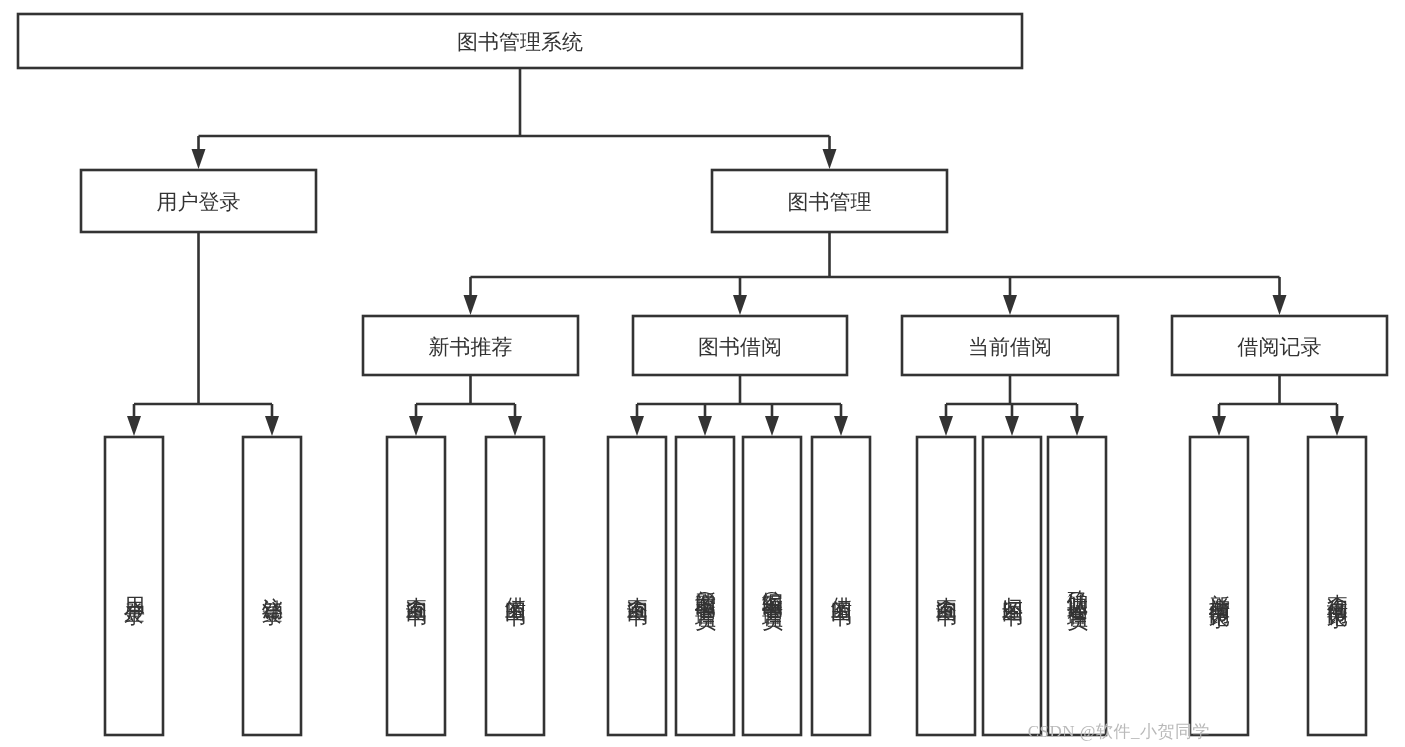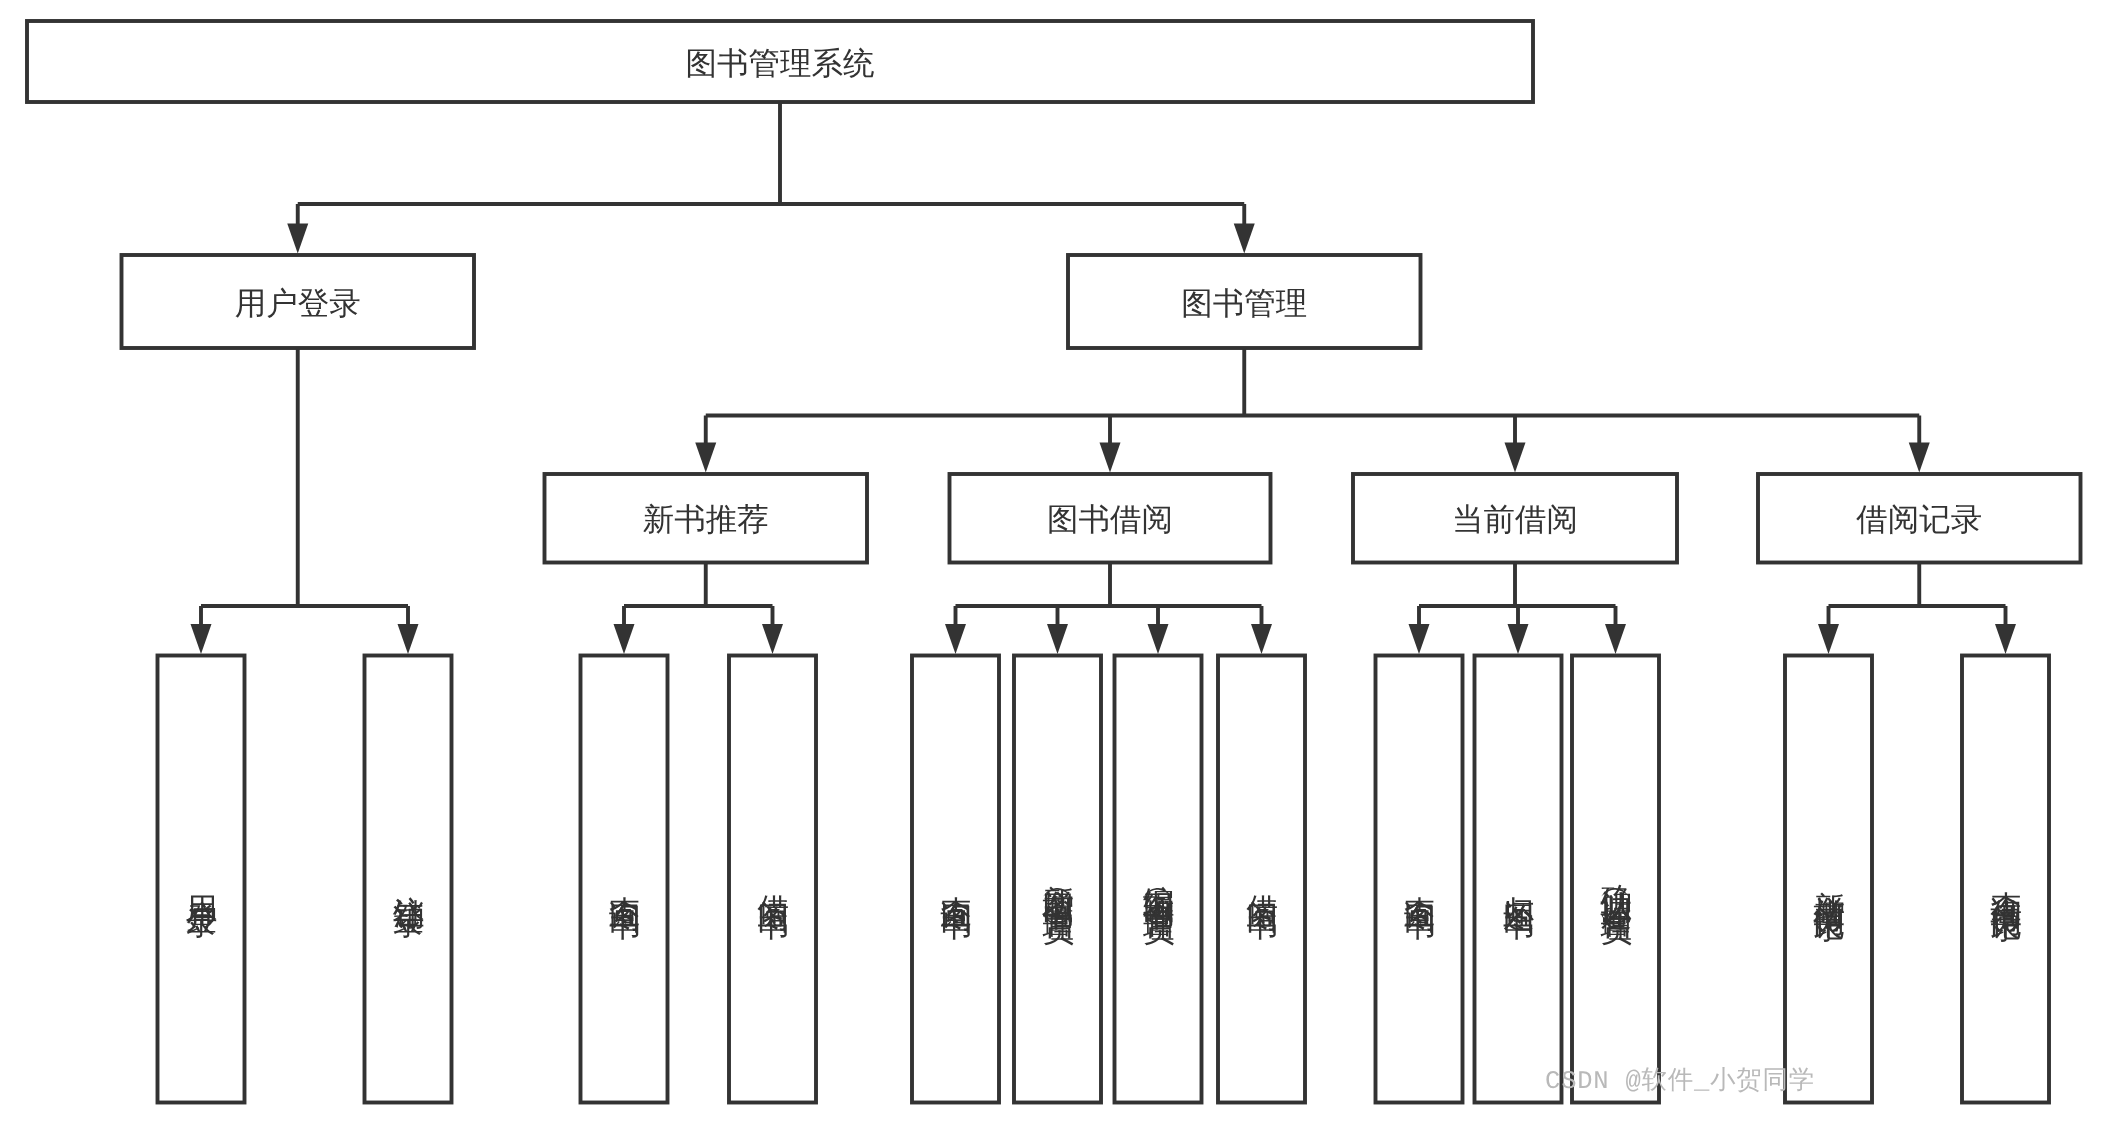--- a/index.html
+++ b/index.html
@@ -32,24 +32,24 @@
     letter-spacing:3px;
     display:flex;
     align-items:center;
     justify-content:center;
     white-space:nowrap;
     pointer-events:none;
   }
   .watermark{
     position:absolute;
     right:8px;
-    bottom:16px;
+    bottom:4px;
     color:#b9b9b9;
     font-size:17px;
-    font-family:Liberation Mono, monospace;
+    font-family:Liberation Serif, serif;
     white-space:nowrap;
     letter-spacing:0.5px;
   }
 </style>
 </head>
 <body>
 
 <div id="diagram-root">
   <svg id="tree" viewBox="0 0 1405 747">
     <g id="connectors">

